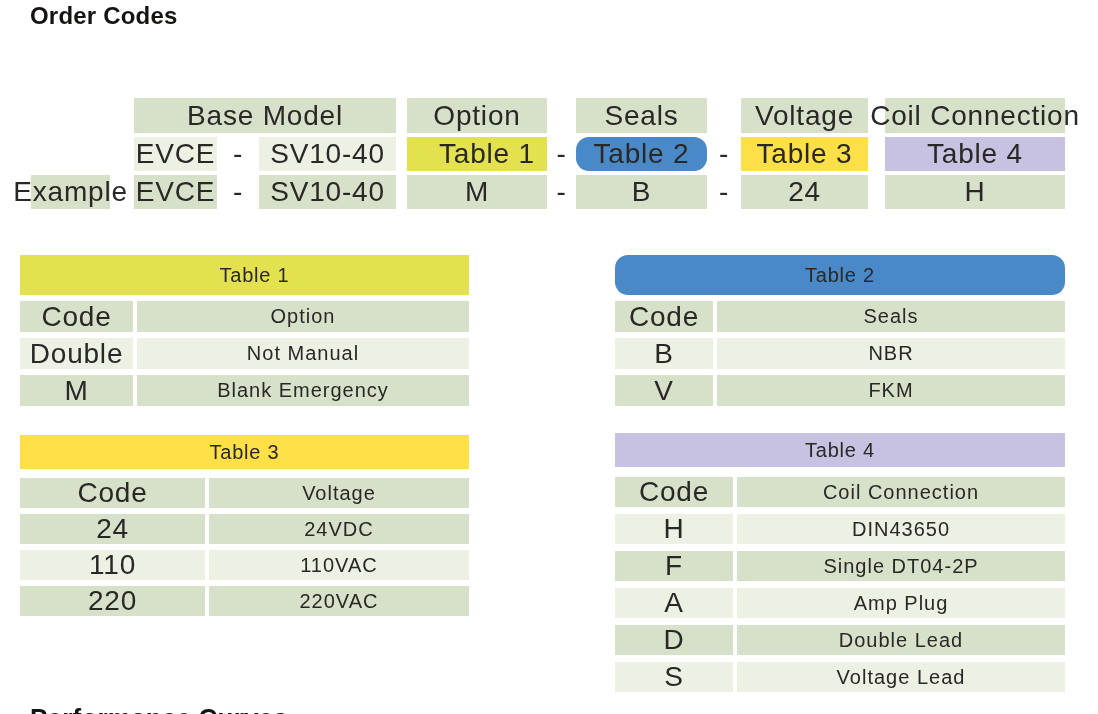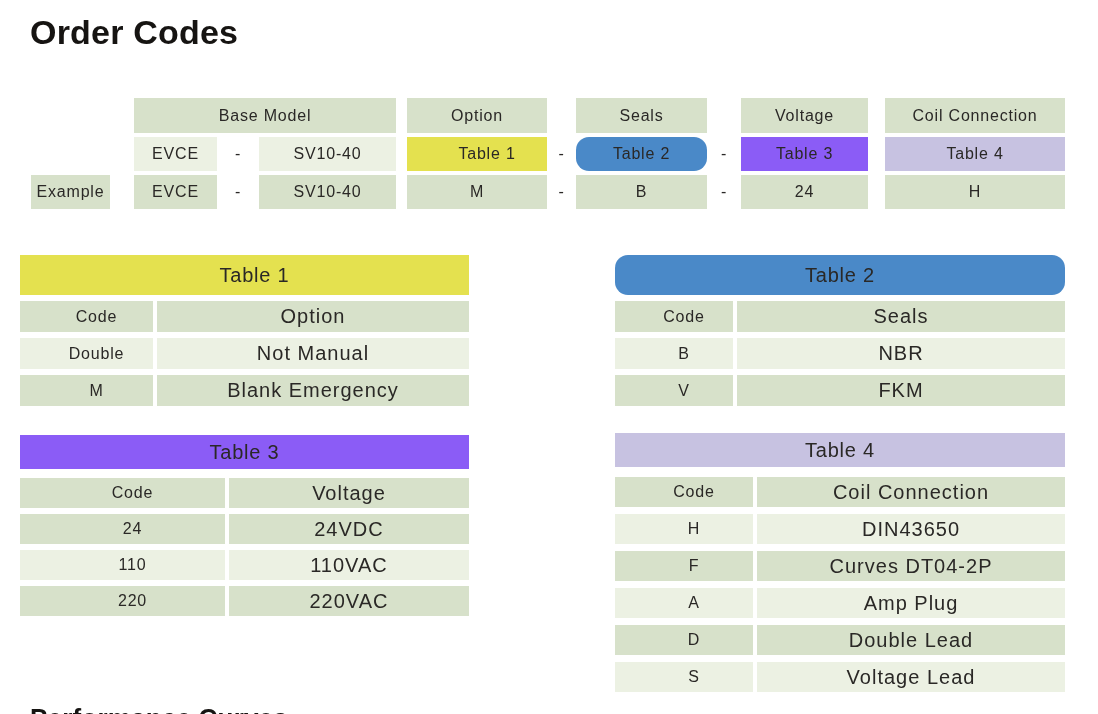--- a/index.html
+++ b/index.html
@@ -5,66 +5,66 @@
   html,body { margin:0; padding:0; background:#ffffff; }
   .page {
     position:relative;
     width:1098px; height:714px;
     overflow:hidden;
     background:#ffffff;
     font-family:"Liberation Sans", sans-serif;
     color:#2a2826;
   }
   .title {
-    position:absolute; left:30px; top:13px;
+    position:absolute; left:30px; top:2px;
     margin:0;
-    font-size:34px; font-weight:700; color:#161412;
+    font-size:24px; font-weight:700; color:#161412;
     letter-spacing:0.2px;
   }
   .next-title {
     position:absolute; left:30px; top:703px;
     margin:0;
     font-size:26px; font-weight:700; color:#161412;
     letter-spacing:0.2px;
   }
 
   
   .otg {
     position:absolute; left:22px; top:98px;
     display:grid;
     grid-template-columns:88px 15px 92px 33px 146px 2px 149px 20px 140px 25px 136px 8px 189px;
     grid-template-rows:35px 34px 34px;
     row-gap:4px;
   }
   .otg > div {
     display:flex; align-items:center; justify-content:center;
-    font-size:16px; letter-spacing:0.8px; white-space:nowrap;margin-left:9px;
+    font-size:28px; letter-spacing:0.8px; white-space:nowrap;margin-left:9px;
   }
 
   
   .dark   { background:#d7e1ca; }
   .lite   { background:#ecf1e3; }
   .yellow { background:#e4e14f;padding-left:20px; }
   .blue   { background:#4a89c8;border-radius:13px; }
-  .orange { background:#8b5cf6; }
+  .orange { background:#fde047; }
   .purple { background:#c7c2e1; }
   .dash   { background:transparent; font-weight:400; }
 
   
   .st { position:absolute; }
   .st .hdr {
     height:var(--hh); margin-bottom:var(--hgap);
     display:flex; align-items:center; justify-content:center;
     font-size:20px; letter-spacing:0.8px;
   }
   .st .tr { display:flex; height:var(--rh); margin-bottom:var(--gap); }
   .st .td1 {
     width:var(--c1); margin-right:4px;
     display:flex; align-items:center; justify-content:center;
-    font-size:16px; letter-spacing:0.8px;padding-left:20px;
+    font-size:28px; letter-spacing:0.8px;
   }
   .st .td2 {
     flex:1;
     display:flex; align-items:center; justify-content:center;
     font-size:20px; letter-spacing:1px; white-space:nowrap;
   }
   .t1 { left:20px;  top:255px; width:449px; --c1:113px; --rh:31px; --hh:40px; --gap:6px; --hgap:6px; }
   .t2 { left:615px; top:255px; width:450px; --c1:98px;  --rh:31px; --hh:40px; --gap:6px; --hgap:6px; }
   .t3 { left:20px;  top:435px; width:449px; --c1:185px; --rh:30px; --hh:34px; --gap:6px; --hgap:9px; }
   .t4 { left:615px; top:433px; width:450px; --c1:118px; --rh:30px; --hh:34px; --gap:7px; --hgap:10px; }
@@ -163,21 +163,21 @@
     <div class="tr">
       <div class="td1 dark">Code</div>
       <div class="td2 dark">Coil Connection</div>
     </div>
     <div class="tr">
       <div class="td1 lite">H</div>
       <div class="td2 lite">DIN43650</div>
     </div>
     <div class="tr">
       <div class="td1 dark">F</div>
-      <div class="td2 dark">Curves DT04-2P</div>
+      <div class="td2 dark">Single DT04-2P</div>
     </div>
     <div class="tr">
       <div class="td1 lite">A</div>
       <div class="td2 lite">Amp Plug</div>
     </div>
     <div class="tr">
       <div class="td1 dark">D</div>
       <div class="td2 dark">Double Lead</div>
     </div>
     <div class="tr">

